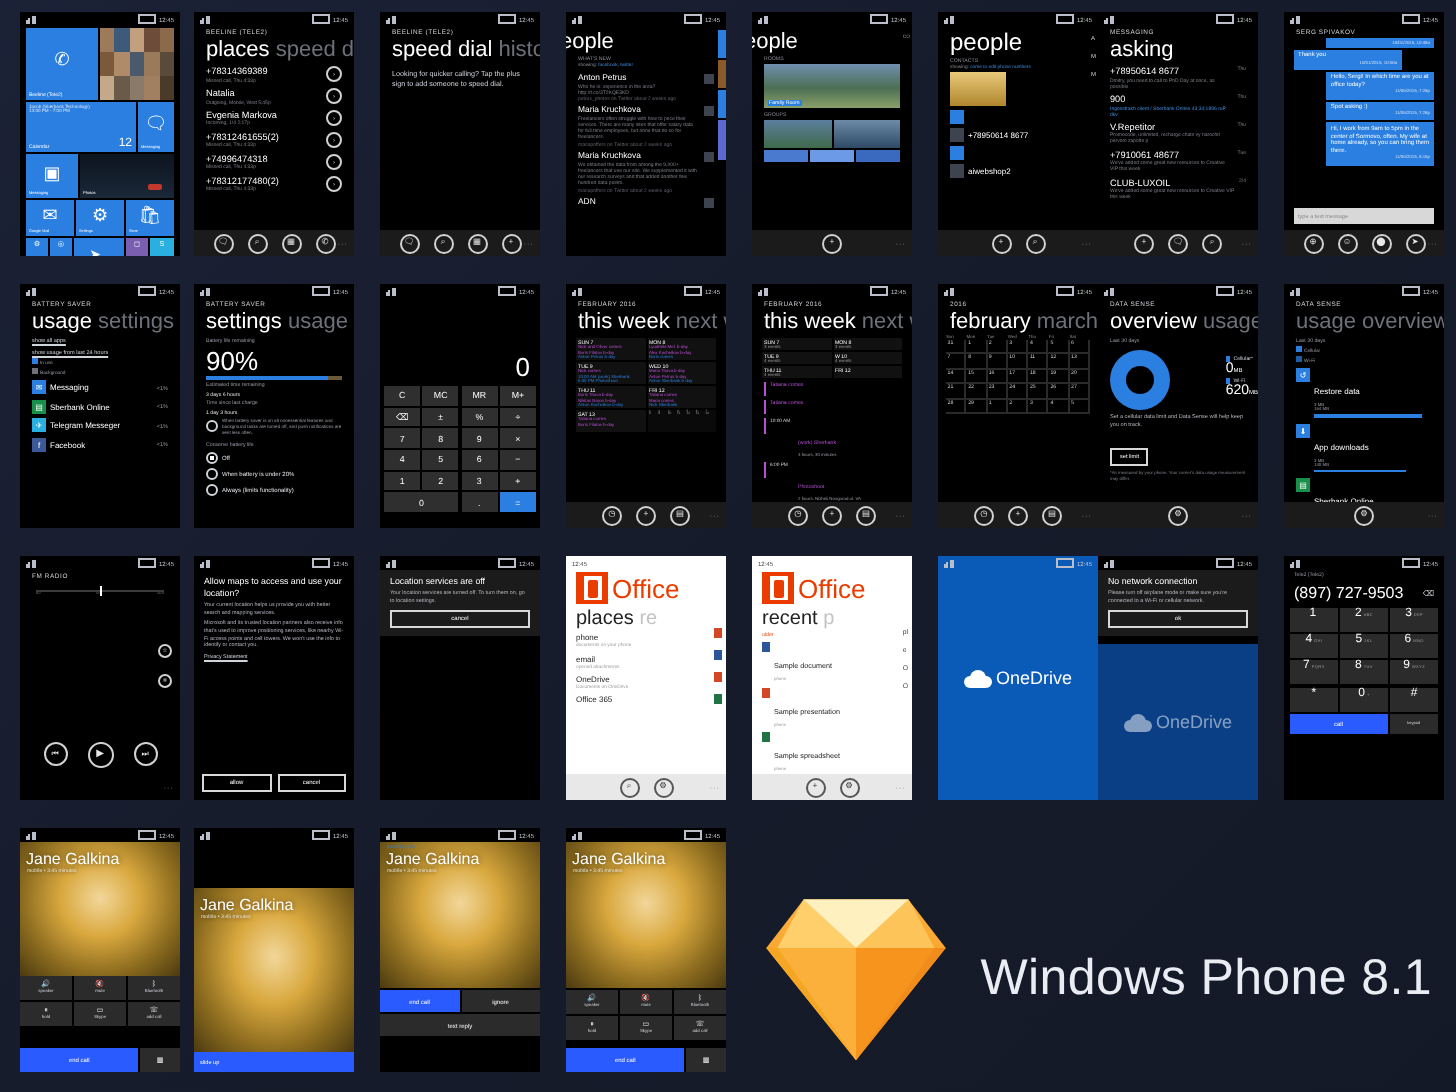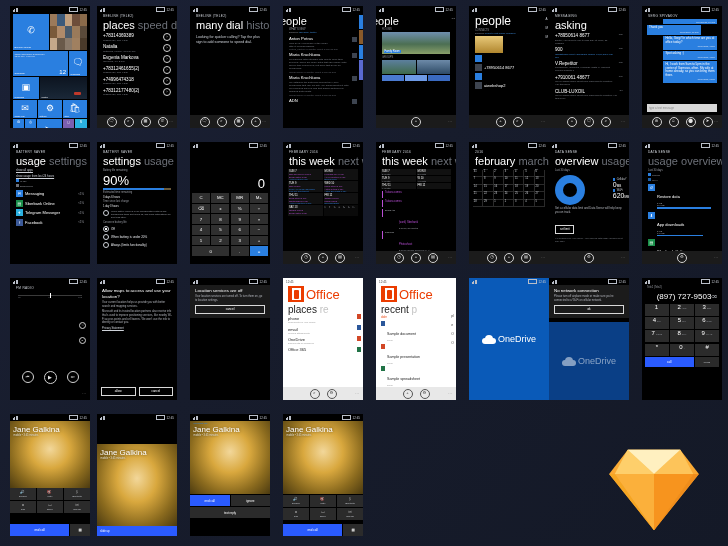--- a/index.html
+++ b/index.html
@@ -156,21 +156,21 @@
 
   
   .od{position:absolute;inset:0;background:#0a5ab8;display:flex;align-items:center;justify-content:center;}
   .odwrap{display:flex;align-items:center;gap:2px;}
   .cloud{width:14px;height:9px;position:relative;}
   .cloud:before{content:"";position:absolute;left:0;bottom:0;width:14px;height:5.5px;background:#fff;border-radius:3px;}
   .cloud:after{content:"";position:absolute;left:3px;top:0;width:8px;height:8px;background:#fff;border-radius:50%;}
   .odname{font-size:9px;font-weight:300;color:#fff;}
 
   
-  .dialnum{font-size:8px;font-weight:300;padding:3px 5px 0;display:flex;align-items:center;justify-content:flex-end;}
+  .dialnum{font-size:8px;font-weight:300;padding:3px 5px 0;display:flex;align-items:center;justify-content:space-between;}
   .dialnum .x{font-size:4px;color:#cfd3da;}
   .dkeys{display:grid;grid-template-columns:repeat(3,1fr);gap:1.2px;padding:0 3px;margin-top:3px;}
   .dkey{background:#2b2b2b;height:12px;display:flex;align-items:baseline;justify-content:center;gap:1px;}
   .dkey b{font-size:6px;font-weight:300;}
   .dkey em{font-size:2px;font-style:normal;color:#9a9da5;letter-spacing:.2px;}
   .dbot{display:grid;grid-template-columns:2fr 1fr;gap:1.2px;padding:1.2px 3px 3px;}
   .dbot div{height:10px;display:flex;align-items:center;justify-content:center;font-size:3px;}
   .dcall{background:#2a5bff;}
   .dkeypad{background:#2b2b2b;}
 
@@ -381,21 +381,21 @@
             <i></i>
             <i></i>
           </span>
         <span class="spacer"></span>
           <span class="bat"></span>
         <span class="clk">12:45</span>
       </div>
       <div class="hdr">
         <div class="app-title">Beeline (Tele2)</div>
         <div class="pivot">
-          <span>many dial</span>
+          <span>speed dial</span>
           <span class="dim">histor</span>
         </div>
       </div>
       <div style="font-size:3.6px;color:#cfd3da;line-height:1.45;padding:4px 6px;">Looking for quicker calling? Tap the plus sign to add someone to speed dial.</div>
       <div class="appbar">
         <span class="abtn">🗨</span>
         <span class="abtn">⌕</span>
         <span class="abtn">▦</span>
         <span class="abtn">+</span>
         <span class="dots">···</span>
@@ -1626,16 +1626,17 @@
       <polygon points="8,30 92,30 50,90" fill="#f7a41e"></polygon>
       <polygon points="22,4 50,30 8,30" fill="#fecf6b"></polygon>
       <polygon points="78,4 92,30 50,30" fill="#fdc45a"></polygon>
       <polygon points="22,4 78,4 50,30" fill="#fff0c0"></polygon>
       <polygon points="8,30 50,30 50,90" fill="#fbb03b"></polygon>
       <polygon points="50,30 92,30 50,90" fill="#f7941e"></polygon>
       <polygon points="2,30 8,30 50,90" fill="#f5a623"></polygon>
       <polygon points="92,30 98,30 50,90" fill="#ef8c1b"></polygon>
     </svg>
     <div class="brandtxt">
+      <div class="l1">Windows Phone 8.1</div>
     </div>
   </div>
 
 </div>
 
 </body></html>

